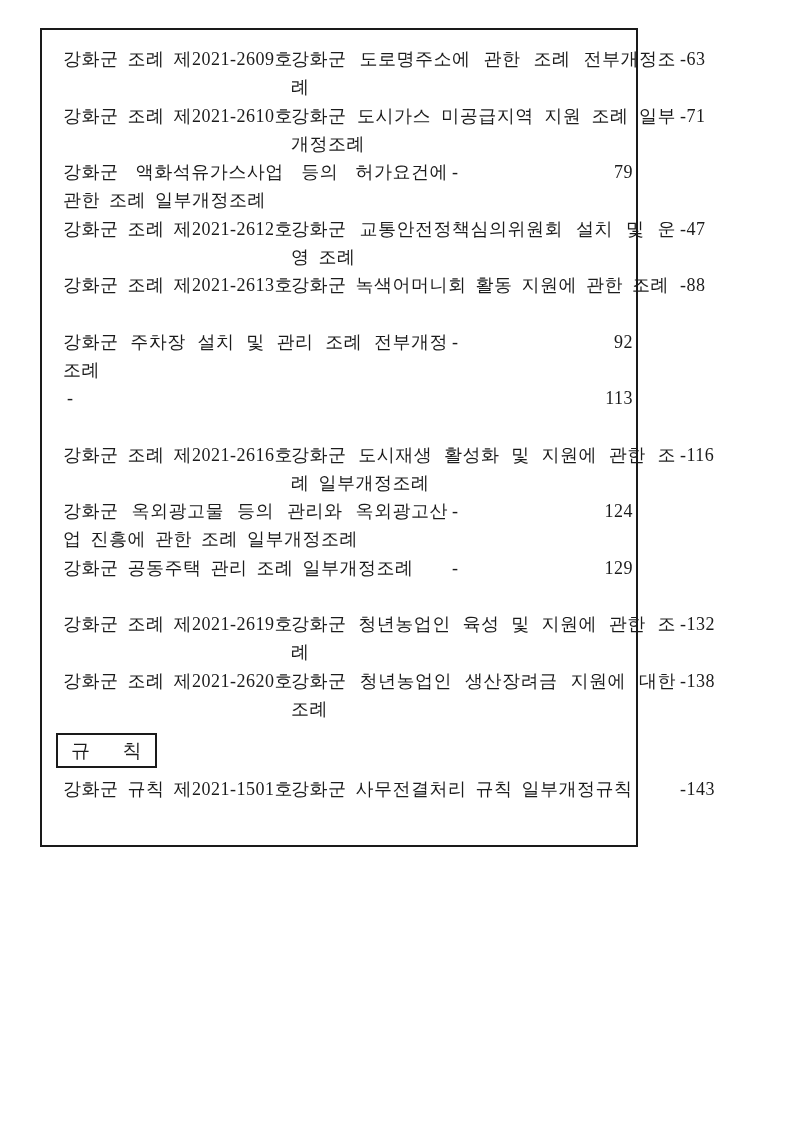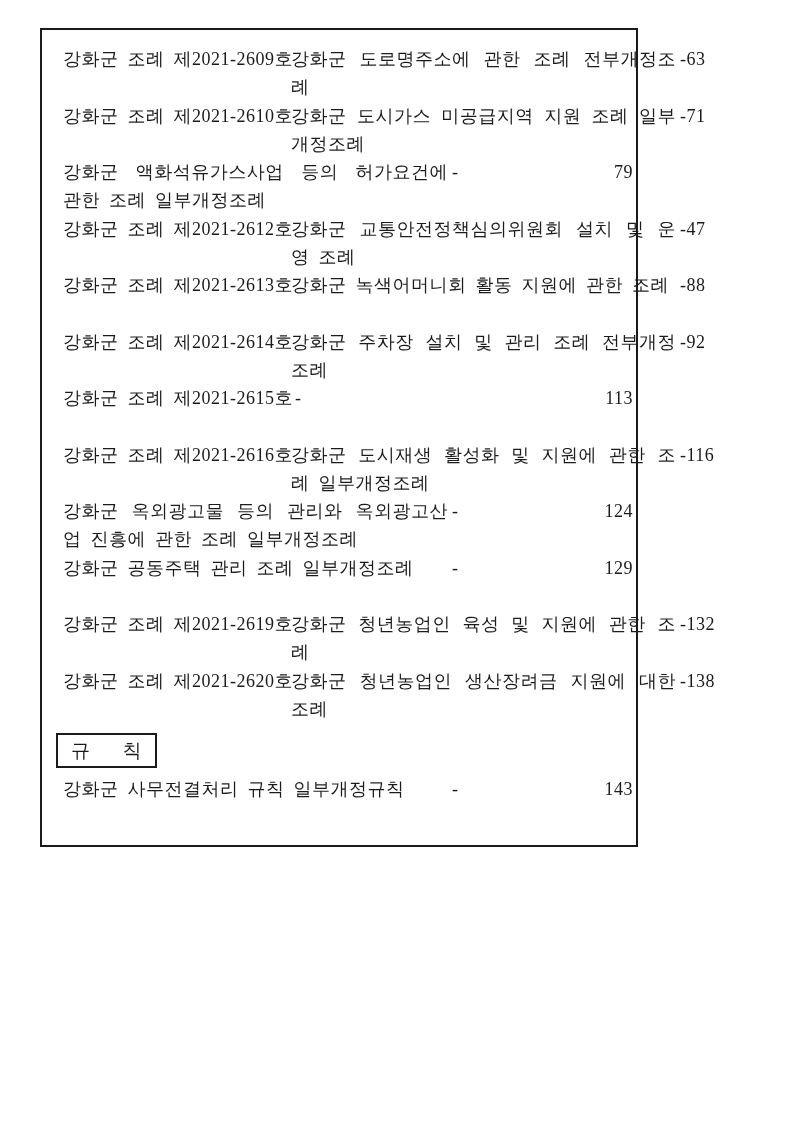--- a/index.html
+++ b/index.html
@@ -107,30 +107,28 @@
     <div class="toc-row">
       <div class="col-num">강화군 조례 제2021-2613호</div>
       <div class="col-title">강화군 녹색어머니회 활동 지원에 관한 조례</div>
       <div class="col-right">
         <span>-</span>
         <span>88</span>
       </div>
     </div>
 
     <div class="toc-row">
-      <div class="col-num">강화군 조례 제2021-2614호</div>
       <div class="col-title">강화군 주차장 설치 및 관리 조례 전부개정조례</div>
       <div class="col-right">
         <span>-</span>
         <span>92</span>
       </div>
     </div>
 
     <div class="toc-row">
-      <div class="col-num">강화군 조례 제2021-2615호</div>
       <div class="col-right">
         <span>-</span>
         <span>113</span>
       </div>
     </div>
 
     <div class="toc-row">
       <div class="col-num">강화군 조례 제2021-2616호</div>
       <div class="col-title">강화군 도시재생 활성화 및 지원에 관한 조례 일부개정조례</div>
       <div class="col-right">
@@ -172,20 +170,21 @@
         <span>138</span>
       </div>
     </div>
 
     <div class="rules-heading-box">
       <span>규</span>
       <span>칙</span>
     </div>
 
     <div class="toc-row rules-row">
+      <div class="col-num">강화군 규칙 제2021-1501호</div>
       <div class="col-title">강화군 사무전결처리 규칙 일부개정규칙</div>
       <div class="col-right">
         <span>-</span>
         <span>143</span>
       </div>
     </div>
 
   </div>
 </div>
 

